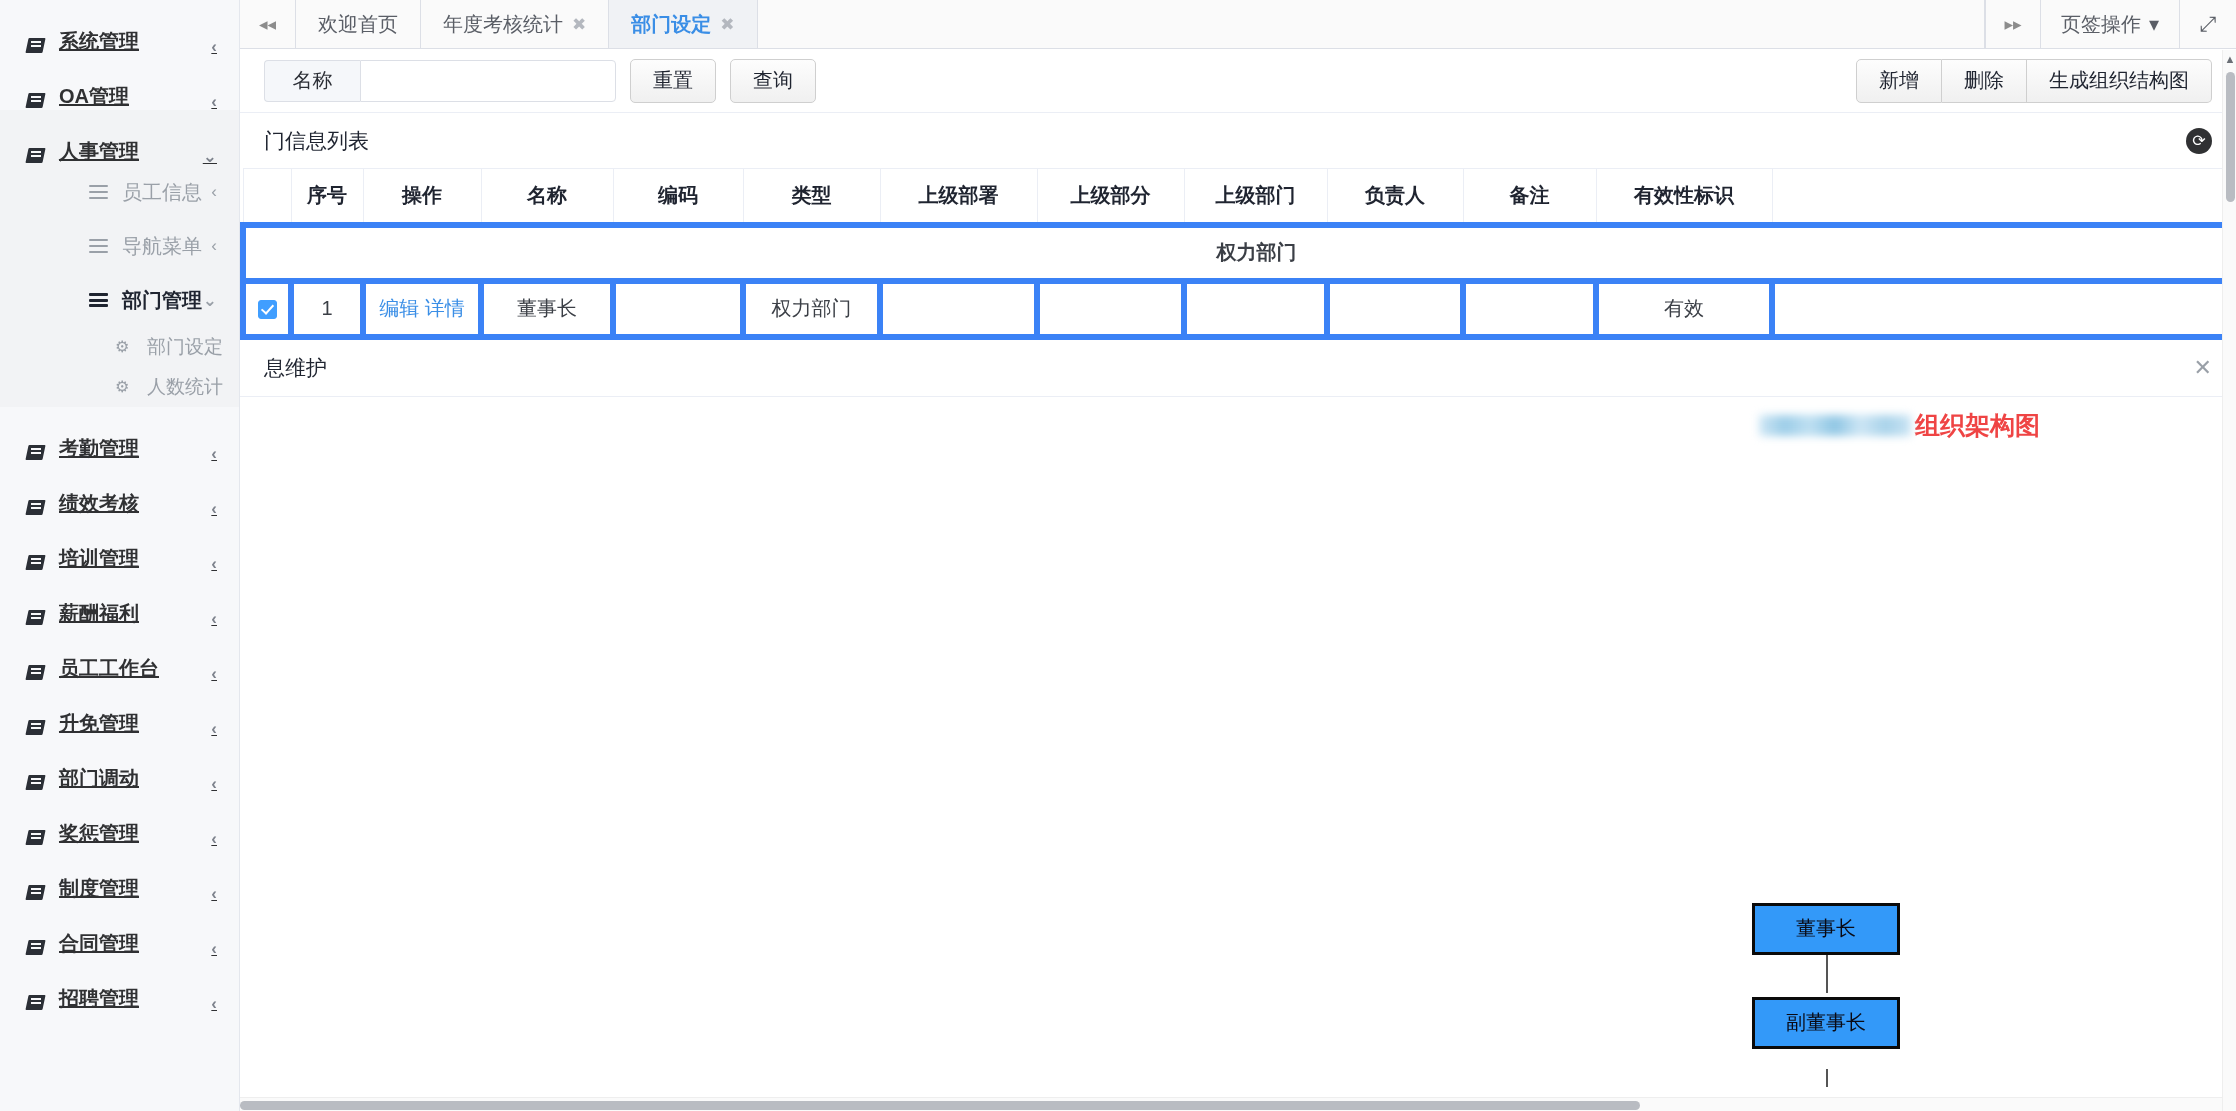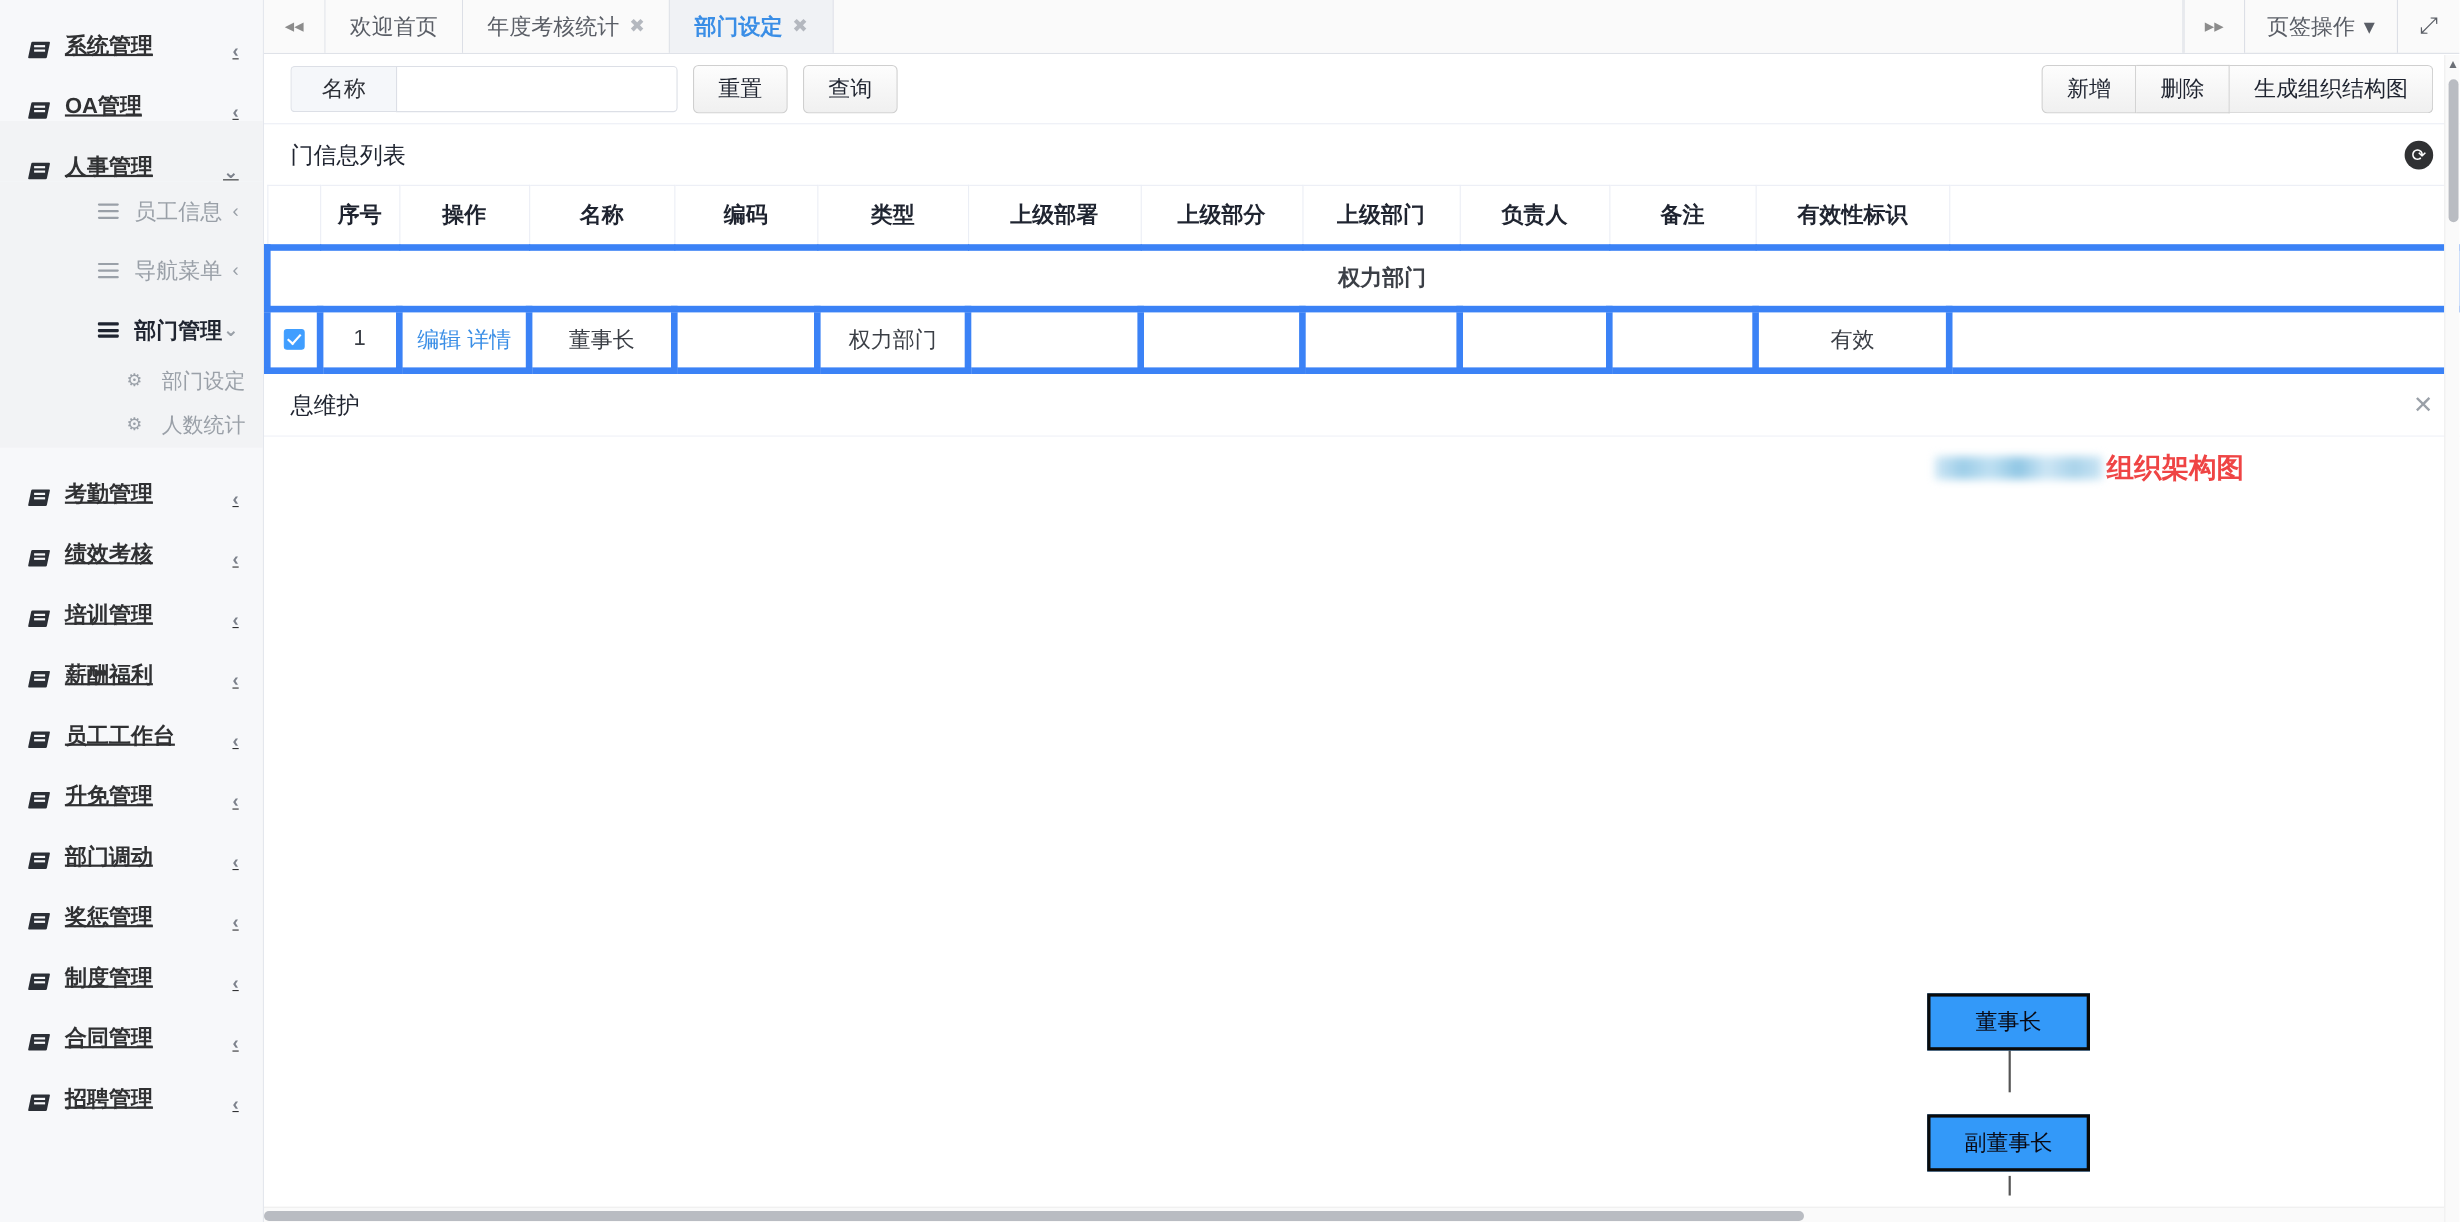--- a/index.html
+++ b/index.html
@@ -346,21 +346,21 @@
           <span>组织架构图</span>
       </div>
 
       <div class="edge" style="left:1586px; top:558px; width:2px; height:38px;"></div>
 
       <div class="edge" style="left:1586px; top:672px; width:2px; height:18px;"></div>
 
       <div class="node" style="left:1512px; top:506px; width:148px; height:52px;">
           <span>董事长</span>
         </div>
-      <div class="node" style="left:1512px; top:616px; width:148px; height:52px;">
+      <div class="node" style="left:1512px; top:600px; width:148px; height:52px;">
           <span>副董事长</span>
         </div>
 
     </div>
 
     <div class="vscroll">
       <div class="arrow" style="top:0">▲</div>
       <div class="thumb"></div>
     </div>
     <div class="hscroll">

